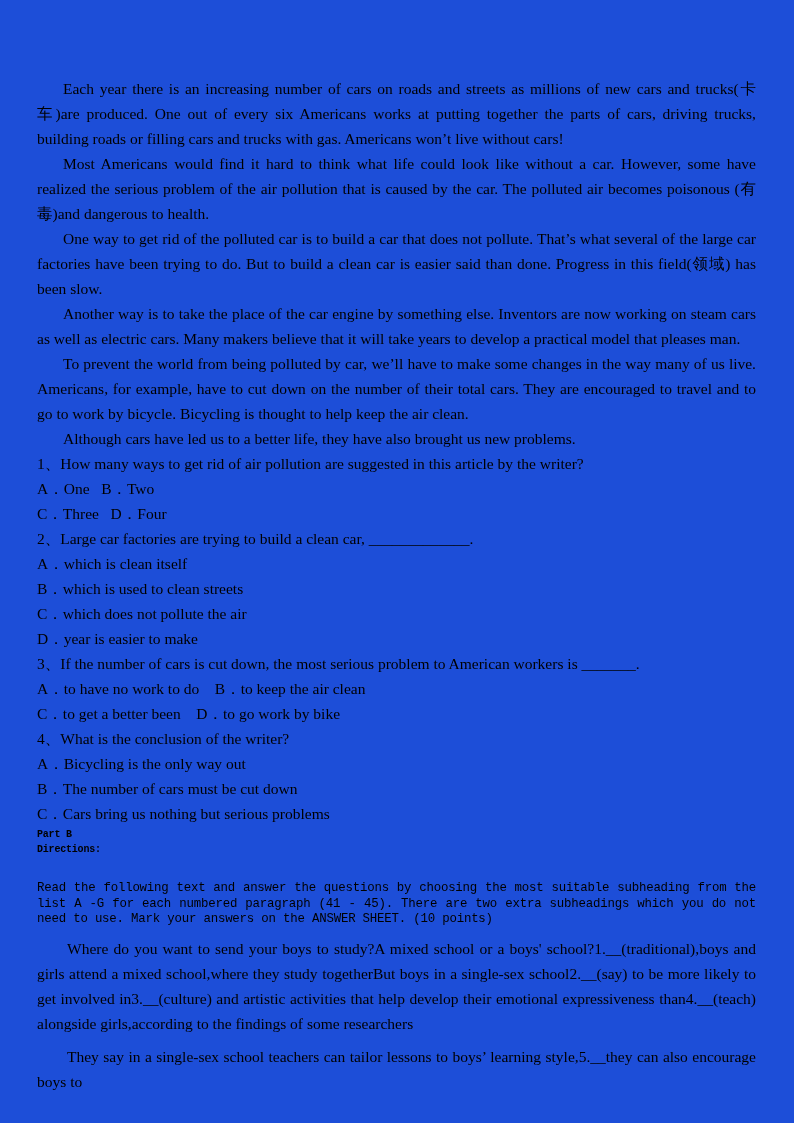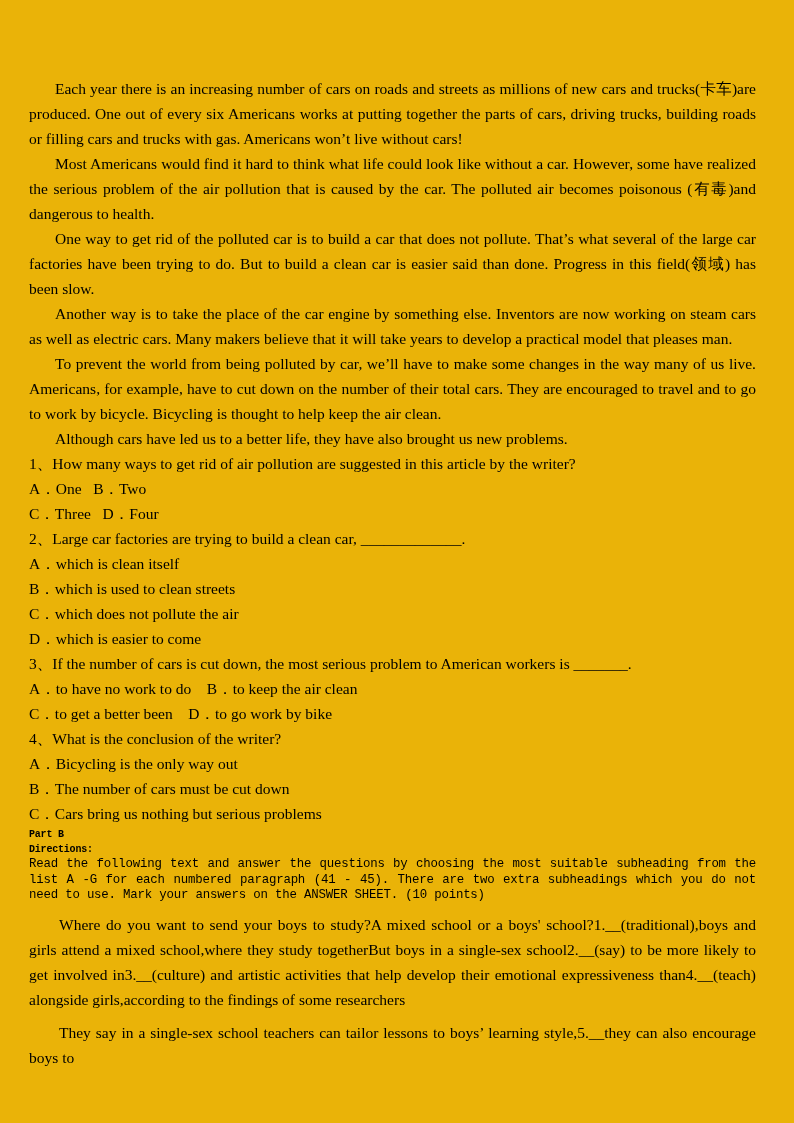--- a/index.html
+++ b/index.html
@@ -5,24 +5,24 @@
   html, body {
     margin: 0;
     padding: 0;
     background: #ffffff;
   }
   .page {
     position: relative;
     width: 794px;
     height: 1123px;
     margin: 0 auto;
-    background: #eab308;
+    background: #1d4ed8;
     color: #000000;
     box-sizing: border-box;
-    padding: 76px 38px 0 29px;
+    padding: 76px 38px 0 37px;
     font-family: "Liberation Serif", "DejaVu Serif", serif;
     font-size: 15.5px;
     line-height: 25px;
     overflow: hidden;
   }
   .para {
     margin: 0;
     text-align: justify;
     text-indent: 26px;
   }
@@ -37,20 +37,21 @@
     font-size: 10px;
     line-height: 15px;
     letter-spacing: -0.2px;
   }
   .mono-text {
     font-family: "Liberation Mono", "DejaVu Sans Mono", monospace;
     font-size: 12.4px;
     line-height: 15.5px;
     text-align: justify;
     letter-spacing: -0.2px;
+    margin-top: 24px;
   }
   .part-b {
     margin-top: 1px;
   }
   .cloze {
     margin-top: 8px;
     text-indent: 30px;
   }
 </style>
 </head>
@@ -69,21 +70,21 @@
 
   <section>
     <div class="q-line">1、How many ways to get rid of air pollution are suggested in this article by the writer?</div>
     <div class="q-line">A．One   B．Two</div>
     <div class="q-line">C．Three   D．Four</div>
 
     <div class="q-line">2、Large car factories are trying to build a clean car, _____________.</div>
     <div class="q-line">A．which is clean itself</div>
     <div class="q-line">B．which is used to clean streets</div>
     <div class="q-line">C．which does not pollute the air</div>
-    <div class="q-line">D．which is easier to come</div>
+    <div class="q-line">D．year is easier to make</div>
 
     <div class="q-line">3、If the number of cars is cut down, the most serious problem to American workers is _______.</div>
     <div class="q-line">A．to have no work to do    B．to keep the air clean</div>
     <div class="q-line">C．to get a better been    D．to go work by bike</div>
 
     <div class="q-line">4、What is the conclusion of the writer?</div>
     <div class="q-line">A．Bicycling is the only way out</div>
     <div class="q-line">B．The number of cars must be cut down</div>
     <div class="q-line">C．Cars bring us nothing but serious problems</div>
   </section>

